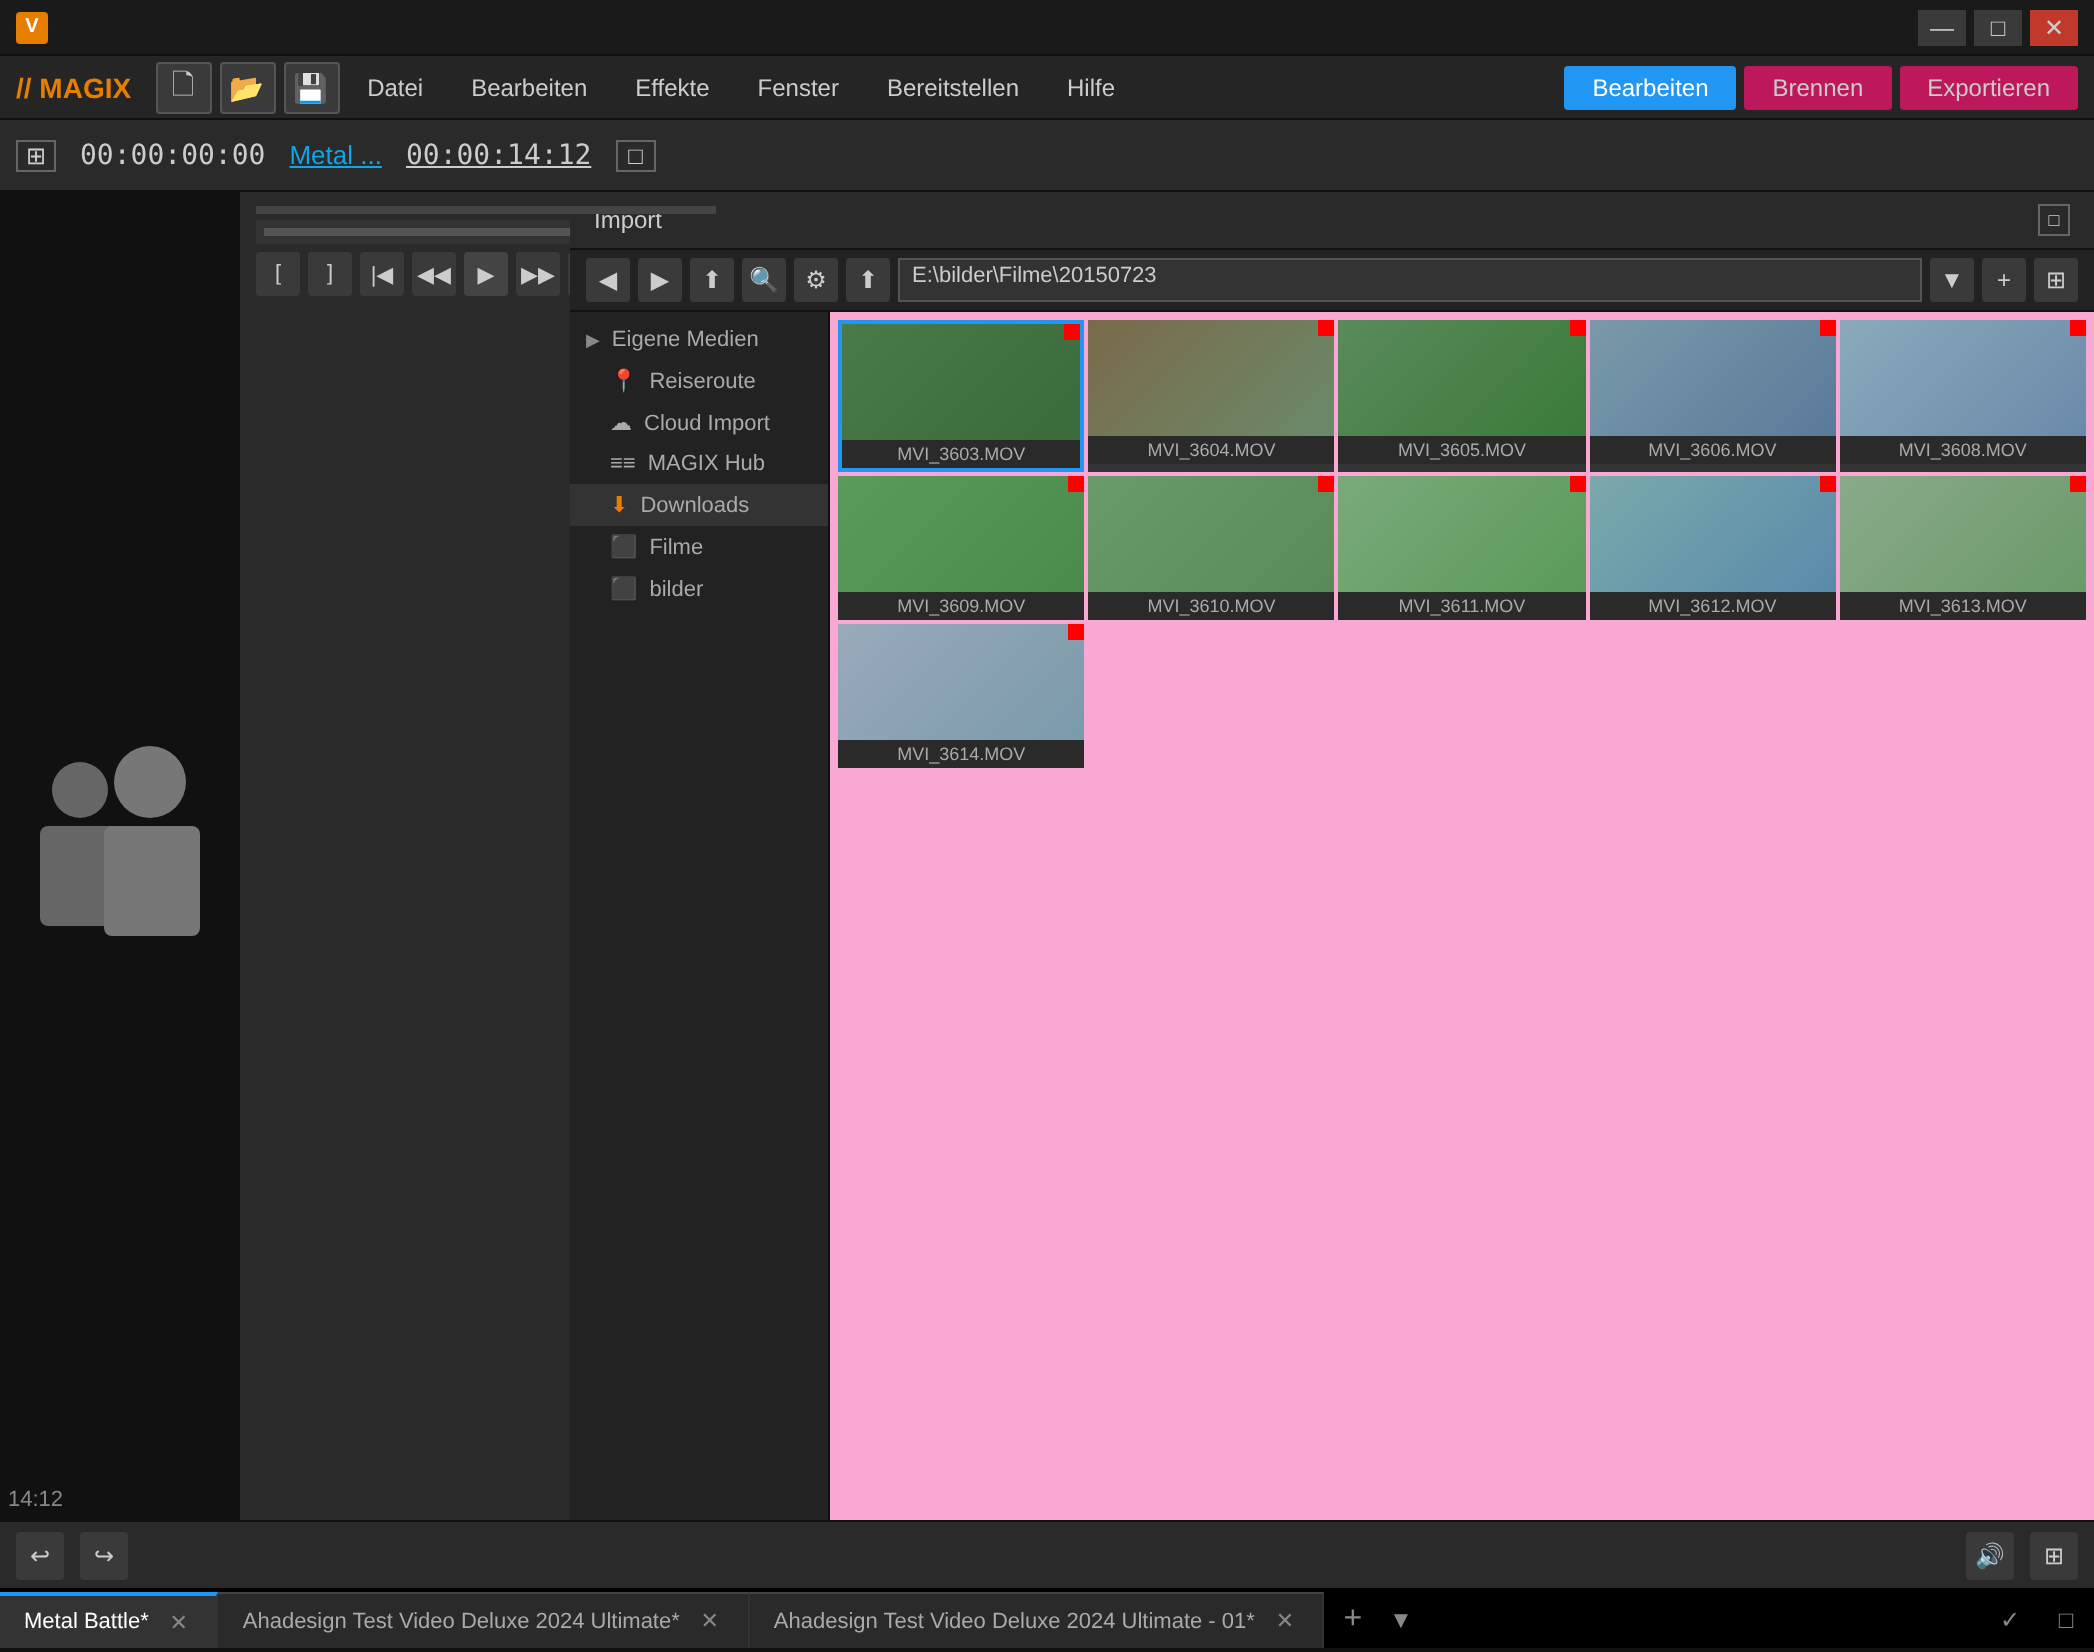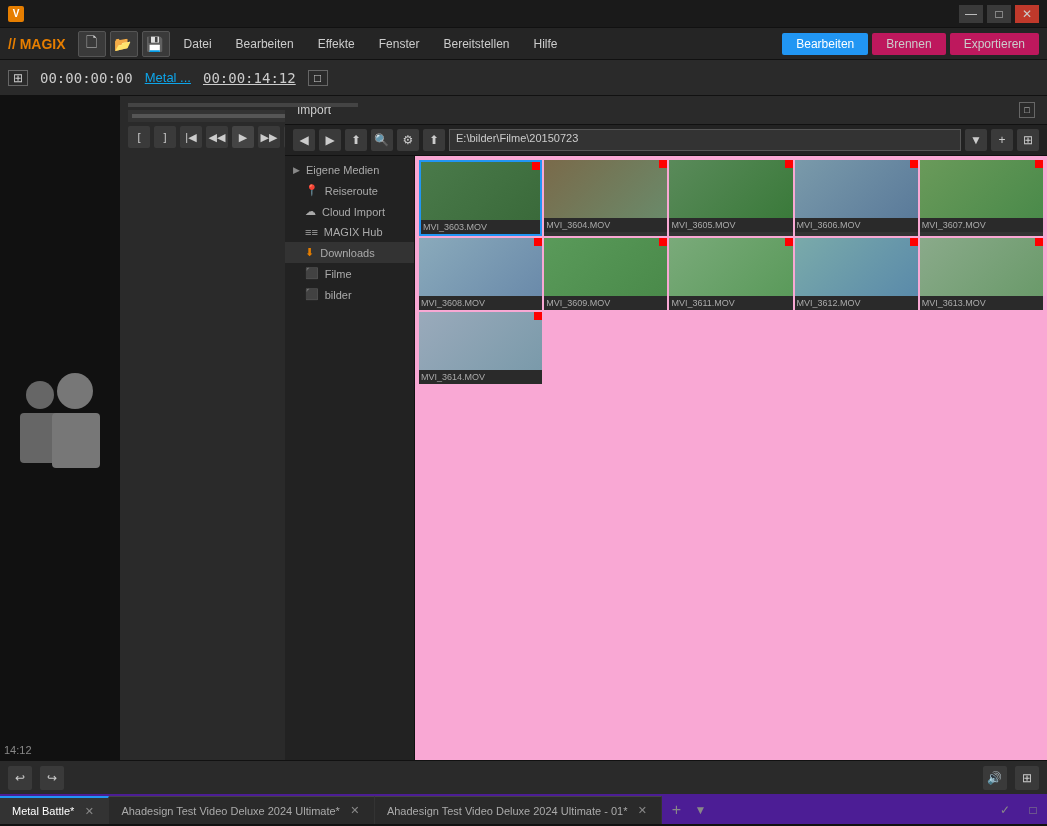--- a/index.html
+++ b/index.html
@@ -54,28 +54,28 @@
     .import-content { display: flex; flex: 1; overflow: hidden; }
     .import-sidebar { width: 130px; background: #222; border-right: 1px solid #111; overflow-y: auto; padding: 4px 0; }
     .sidebar-group { padding: 4px 8px; color: #aaa; font-size: 11px; cursor: pointer; display: flex; align-items: center; gap: 6px; }
     .sidebar-group.selected { background: #333; }
     .sidebar-group .arrow { font-size: 9px; color: #888; }
     .import-grid { flex: 1; overflow-y: auto; padding: 4px; display: grid; grid-template-columns: repeat(5, 1fr); gap: 2px; align-content: start; }
     .media-item { background: #333; cursor: pointer; position: relative; }
     .media-item.selected { border: 2px solid #2196f3; }
     .media-thumb { width: 100%; height: 58px; background: #444; overflow: hidden; display: flex; align-items: center; justify-content: center; position: relative; }
     .red-corner { position: absolute; top: 0; right: 0; width: 8px; height: 8px; background: red; }
-    .media-label { font-size: 9px; color: #aaa; padding: 2px 2px; white-space: nowrap; overflow: hidden; text-overflow: ellipsis; background: #2a2a2a; }
+    .media-label { font-size: 9px; color: #aaa; padding: 2px 2px; text-align: center; white-space: nowrap; overflow: hidden; text-overflow: ellipsis; background: #2a2a2a; }
 
     
     .bottom-bar { height: 34px; background: #2a2a2a; border-top: 1px solid #111; display: flex; align-items: center; padding: 0 8px; gap: 8px; }
     .bottom-btn { width: 24px; height: 24px; background: #3a3a3a; border: none; color: #ccc; cursor: pointer; display: flex; align-items: center; justify-content: center; font-size: 12px; border-radius: 2px; }
 
     
-    .tabs-bar { height: 32px; background: #4c1d95; display: flex; align-items: flex-end; border-bottom: 2px solid #111; position: relative; }
+    .tabs-bar { height: 32px; background: #000000; display: flex; align-items: flex-end; border-bottom: 2px solid #111; position: relative; }
     .tab { height: 28px; padding: 0 12px; display: flex; align-items: center; gap: 8px; cursor: pointer; font-size: 11px; color: #aaa; background: #2a2a2a; border-top: 1px solid #444; border-right: 1px solid #333; }
     .tab.active { background: #333; color: #fff; border-top: 2px solid #2196f3; }
     .tab-close { width: 14px; height: 14px; display: flex; align-items: center; justify-content: center; color: #888; font-size: 11px; cursor: pointer; }
     .tab-add { width: 28px; height: 28px; display: flex; align-items: center; justify-content: center; color: #888; cursor: pointer; font-size: 16px; }
     .tab-dropdown { width: 20px; height: 28px; display: flex; align-items: center; justify-content: center; color: #888; cursor: pointer; }
     .tab-check { width: 28px; height: 28px; display: flex; align-items: center; justify-content: center; color: #888; cursor: pointer; margin-left: auto; }
     .tab-expand { width: 28px; height: 28px; display: flex; align-items: center; justify-content: center; color: #888; cursor: pointer; }
   </style>
 </head>
 <body>
@@ -227,37 +227,37 @@
           </div>
           <div class="media-label">MVI_3605.MOV</div>
         </div>
         <div class="media-item">
           <div class="media-thumb" style="background:linear-gradient(135deg,#7a9aaa,#5a7a9a);">
             <div class="red-corner"></div>
           </div>
           <div class="media-label">MVI_3606.MOV</div>
         </div>
         <div class="media-item">
-          <div class="media-thumb" style="background:linear-gradient(135deg,#6a9a5a,#4a8a4a);">
-            <div class="red-corner"></div>
-          </div>
-          <div class="media-label">MVI_3607.MOV</div>
-        </div>
-        <div class="media-item">
           <div class="media-thumb" style="background:linear-gradient(135deg,#8aaabb,#6a8aaa);">
             <div class="red-corner"></div>
           </div>
           <div class="media-label">MVI_3608.MOV</div>
         </div>
 
         <div class="media-item">
           <div class="media-thumb" style="background:linear-gradient(135deg,#5a9a5a,#4a8a4a);">
             <div class="red-corner"></div>
           </div>
           <div class="media-label">MVI_3609.MOV</div>
+        </div>
+        <div class="media-item">
+          <div class="media-thumb" style="background:linear-gradient(135deg,#6a9a6a,#5a8a5a);">
+            <div class="red-corner"></div>
+          </div>
+          <div class="media-label">MVI_3610.MOV</div>
         </div>
         <div class="media-item">
           <div class="media-thumb" style="background:linear-gradient(135deg,#7aaa7a,#5a9a5a);">
             <div class="red-corner"></div>
           </div>
           <div class="media-label">MVI_3611.MOV</div>
         </div>
         <div class="media-item">
           <div class="media-thumb" style="background:linear-gradient(135deg,#7aaaaa,#5a8aaa);">
             <div class="red-corner"></div>

